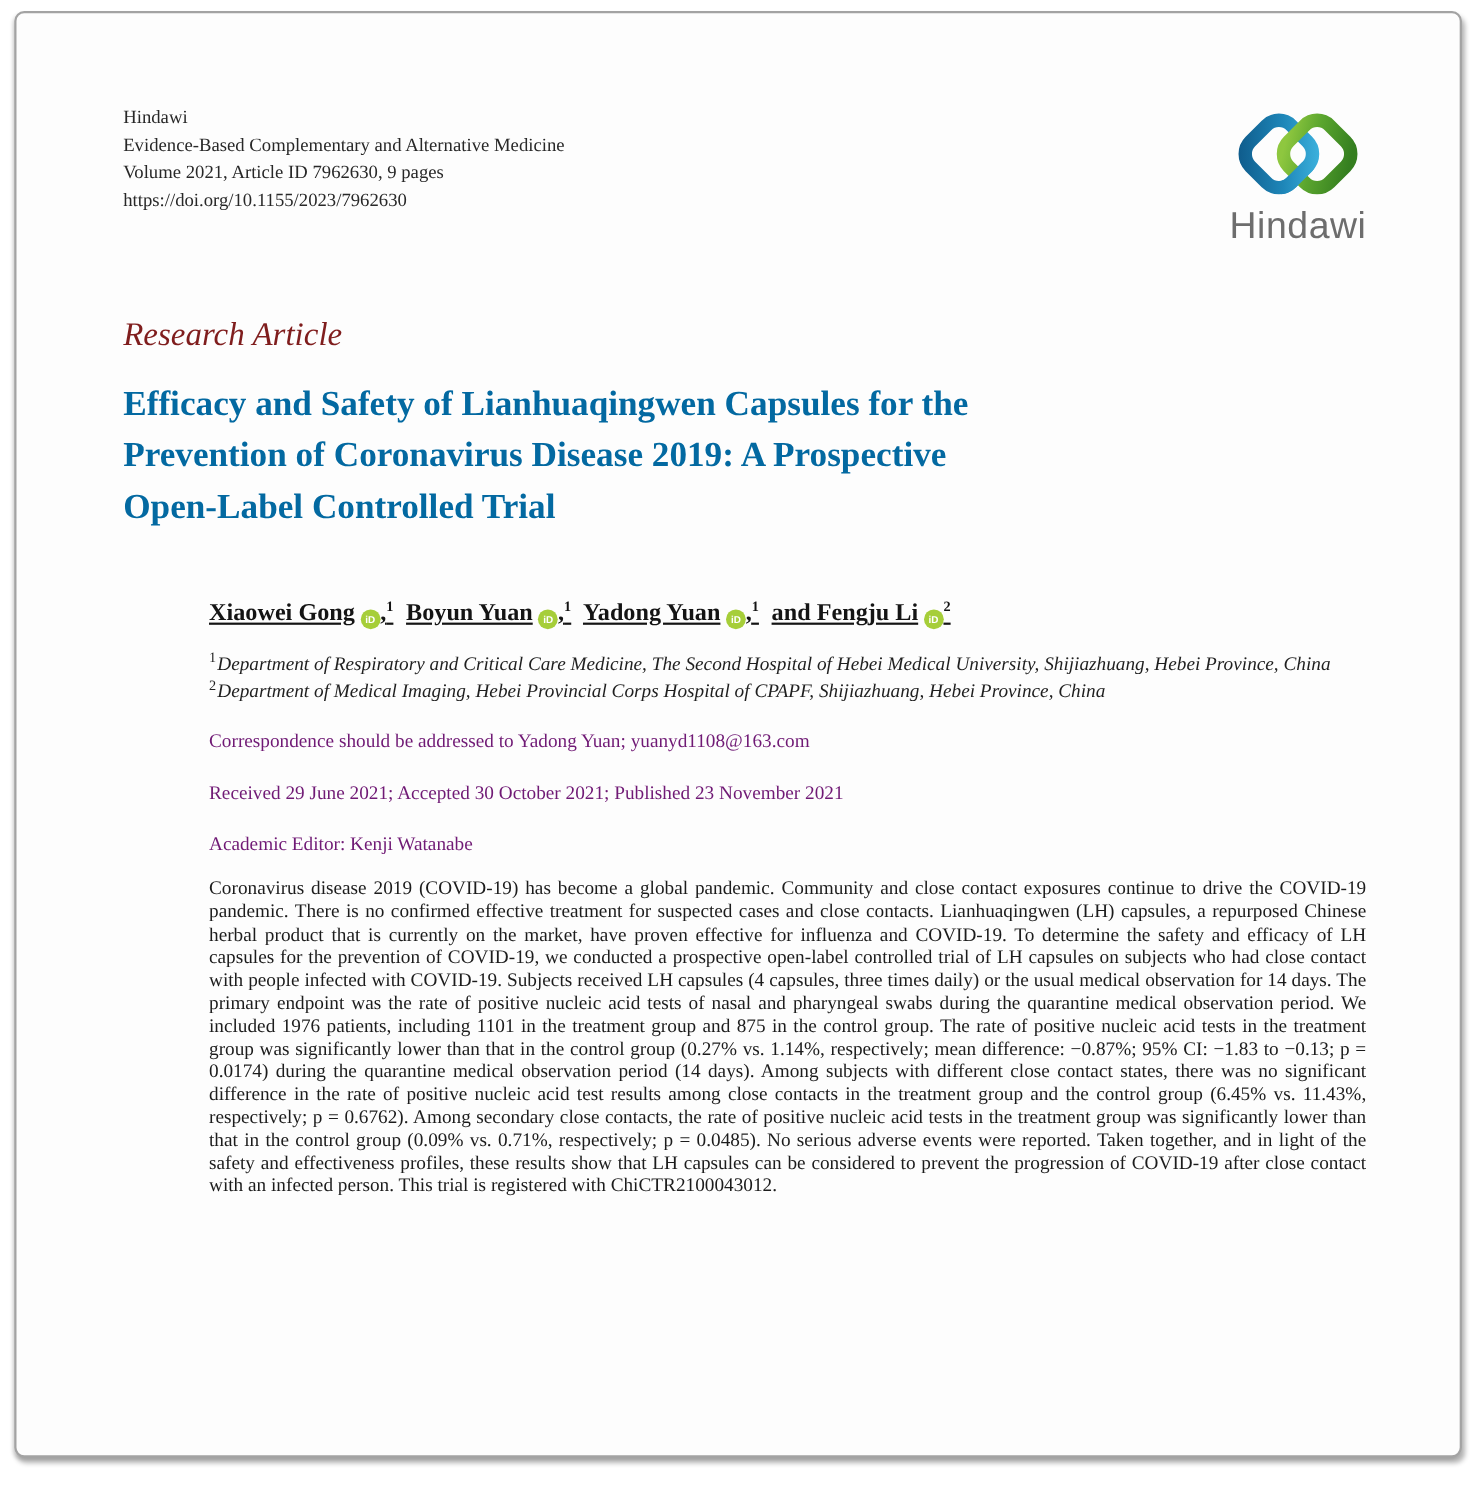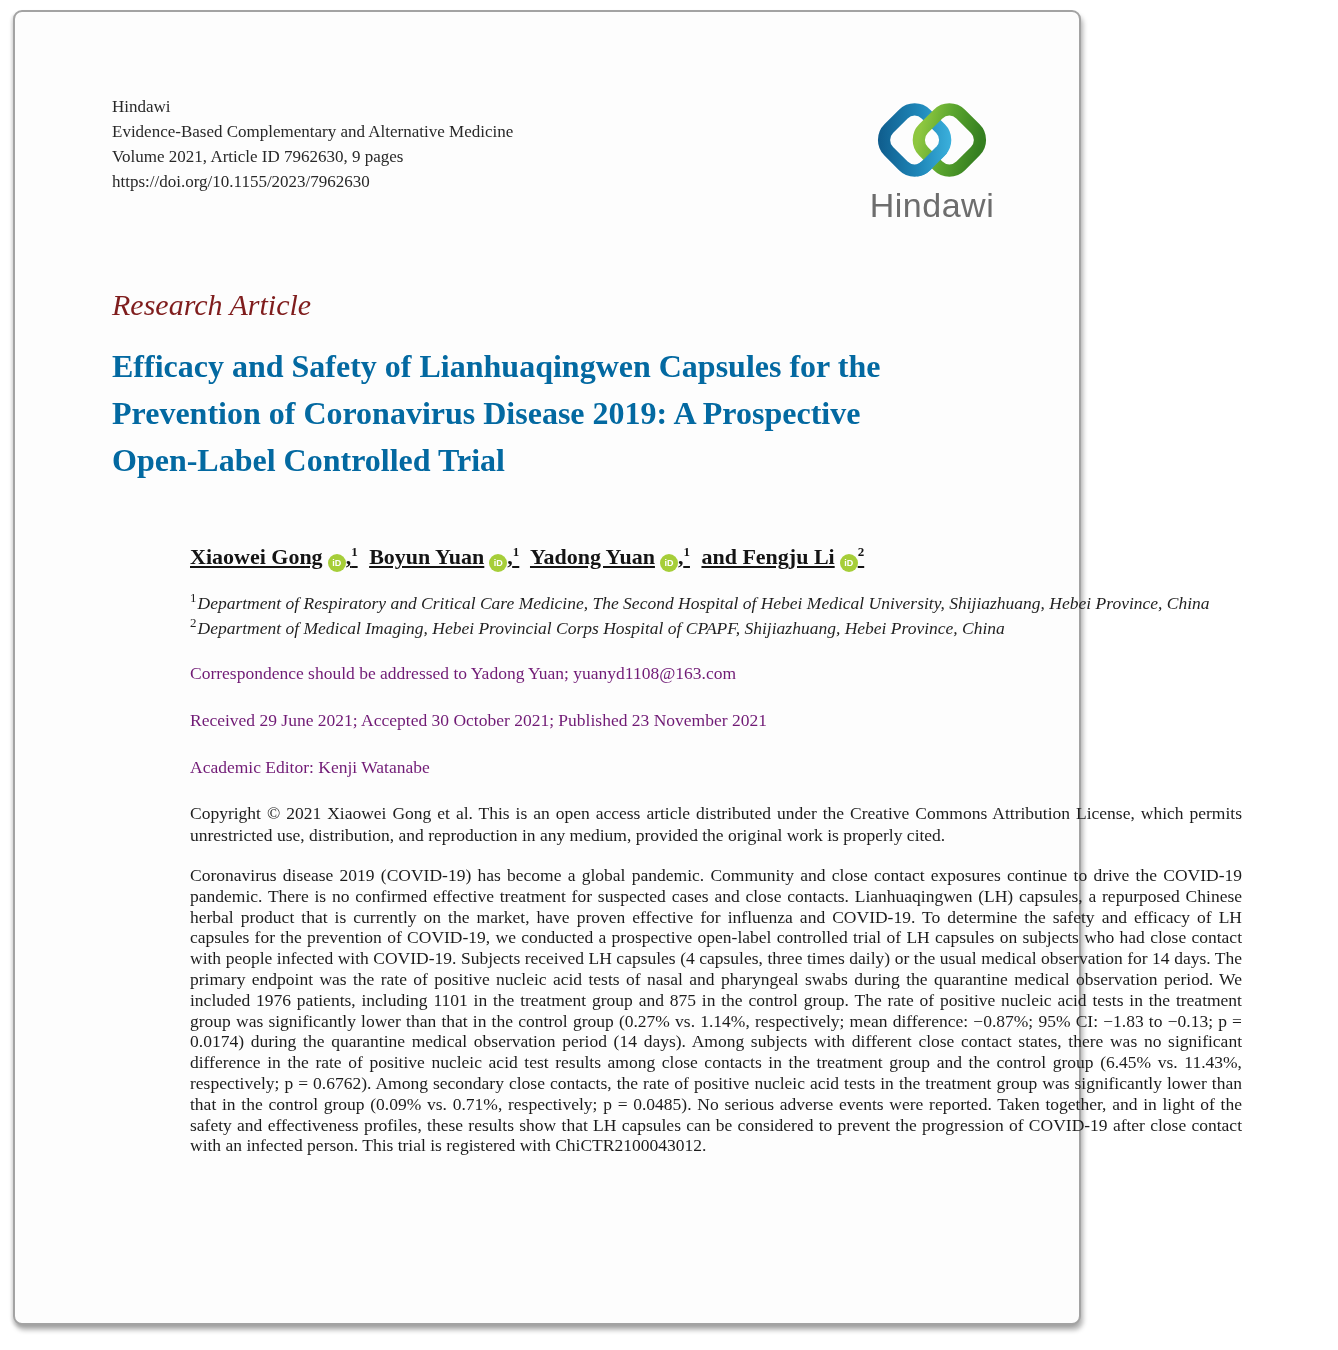--- a/index.html
+++ b/index.html
@@ -6,21 +6,21 @@
   html, body {
     width: 1338px; height: 1350px;
     background: #ffffff;
     font-family: "Liberation Serif", serif;
     color: #1e1e1e;
     overflow: hidden;
   }
   .page-card {
     position: absolute;
     left: 13px; top: 10px;
-    width: 1068px; height: 1315px;
+    width: 1316px; height: 1315px;
     background: #fdfdfd;
     border: 2px solid #a3a3a3;
     border-radius: 9px;
     box-shadow: 2px 5px 5px rgba(0,0,0,0.30), -2px 2px 3px rgba(0,0,0,0.10);
     padding: 82px 81px 0 97px;
   }
   
   .masthead {
     display: flex;
     justify-content: space-between;
@@ -186,18 +186,17 @@
 
         <div class="affiliation"><sup>2</sup><span>Department of Medical Imaging, Hebei Provincial Corps Hospital of CPAPF, Shijiazhuang, Hebei Province, China</span></div>
       </div>
 
     <p class="meta-line correspondence">Correspondence should be addressed to Yadong Yuan; yuanyd1108@163.com</p>
 
     <p class="meta-line">Received 29 June 2021; Accepted 30 October 2021; Published 23 November 2021</p>
 
     <p class="meta-line">Academic Editor: Kenji Watanabe</p>
 
-    <p class="copyright">Copyright © 2021 Xiaowei Gong et al. This is an open access article distributed under the Creative Commons Attribution License, which permits unrestricted use, distribution, and reproduction in any medium, provided the original work is properly cited.</p>
 
     <p class="abstract">Coronavirus disease 2019 (COVID-19) has become a global pandemic. Community and close contact exposures continue to drive the COVID-19 pandemic. There is no confirmed effective treatment for suspected cases and close contacts. Lianhuaqingwen (LH) capsules, a repurposed Chinese herbal product that is currently on the market, have proven effective for influenza and COVID-19. To determine the safety and efficacy of LH capsules for the prevention of COVID-19, we conducted a prospective open-label controlled trial of LH capsules on subjects who had close contact with people infected with COVID-19. Subjects received LH capsules (4 capsules, three times daily) or the usual medical observation for 14 days. The primary endpoint was the rate of positive nucleic acid tests of nasal and pharyngeal swabs during the quarantine medical observation period. We included 1976 patients, including 1101 in the treatment group and 875 in the control group. The rate of positive nucleic acid tests in the treatment group was significantly lower than that in the control group (0.27% vs. 1.14%, respectively; mean difference: −0.87%; 95% CI: −1.83 to −0.13; p = 0.0174) during the quarantine medical observation period (14 days). Among subjects with different close contact states, there was no significant difference in the rate of positive nucleic acid test results among close contacts in the treatment group and the control group (6.45% vs. 11.43%, respectively; p = 0.6762). Among secondary close contacts, the rate of positive nucleic acid tests in the treatment group was significantly lower than that in the control group (0.09% vs. 0.71%, respectively; p = 0.0485). No serious adverse events were reported. Taken together, and in light of the safety and effectiveness profiles, these results show that LH capsules can be considered to prevent the progression of COVID-19 after close contact with an infected person. This trial is registered with ChiCTR2100043012.</p>
 
   </div>
 </div>
 
 </body></html>

